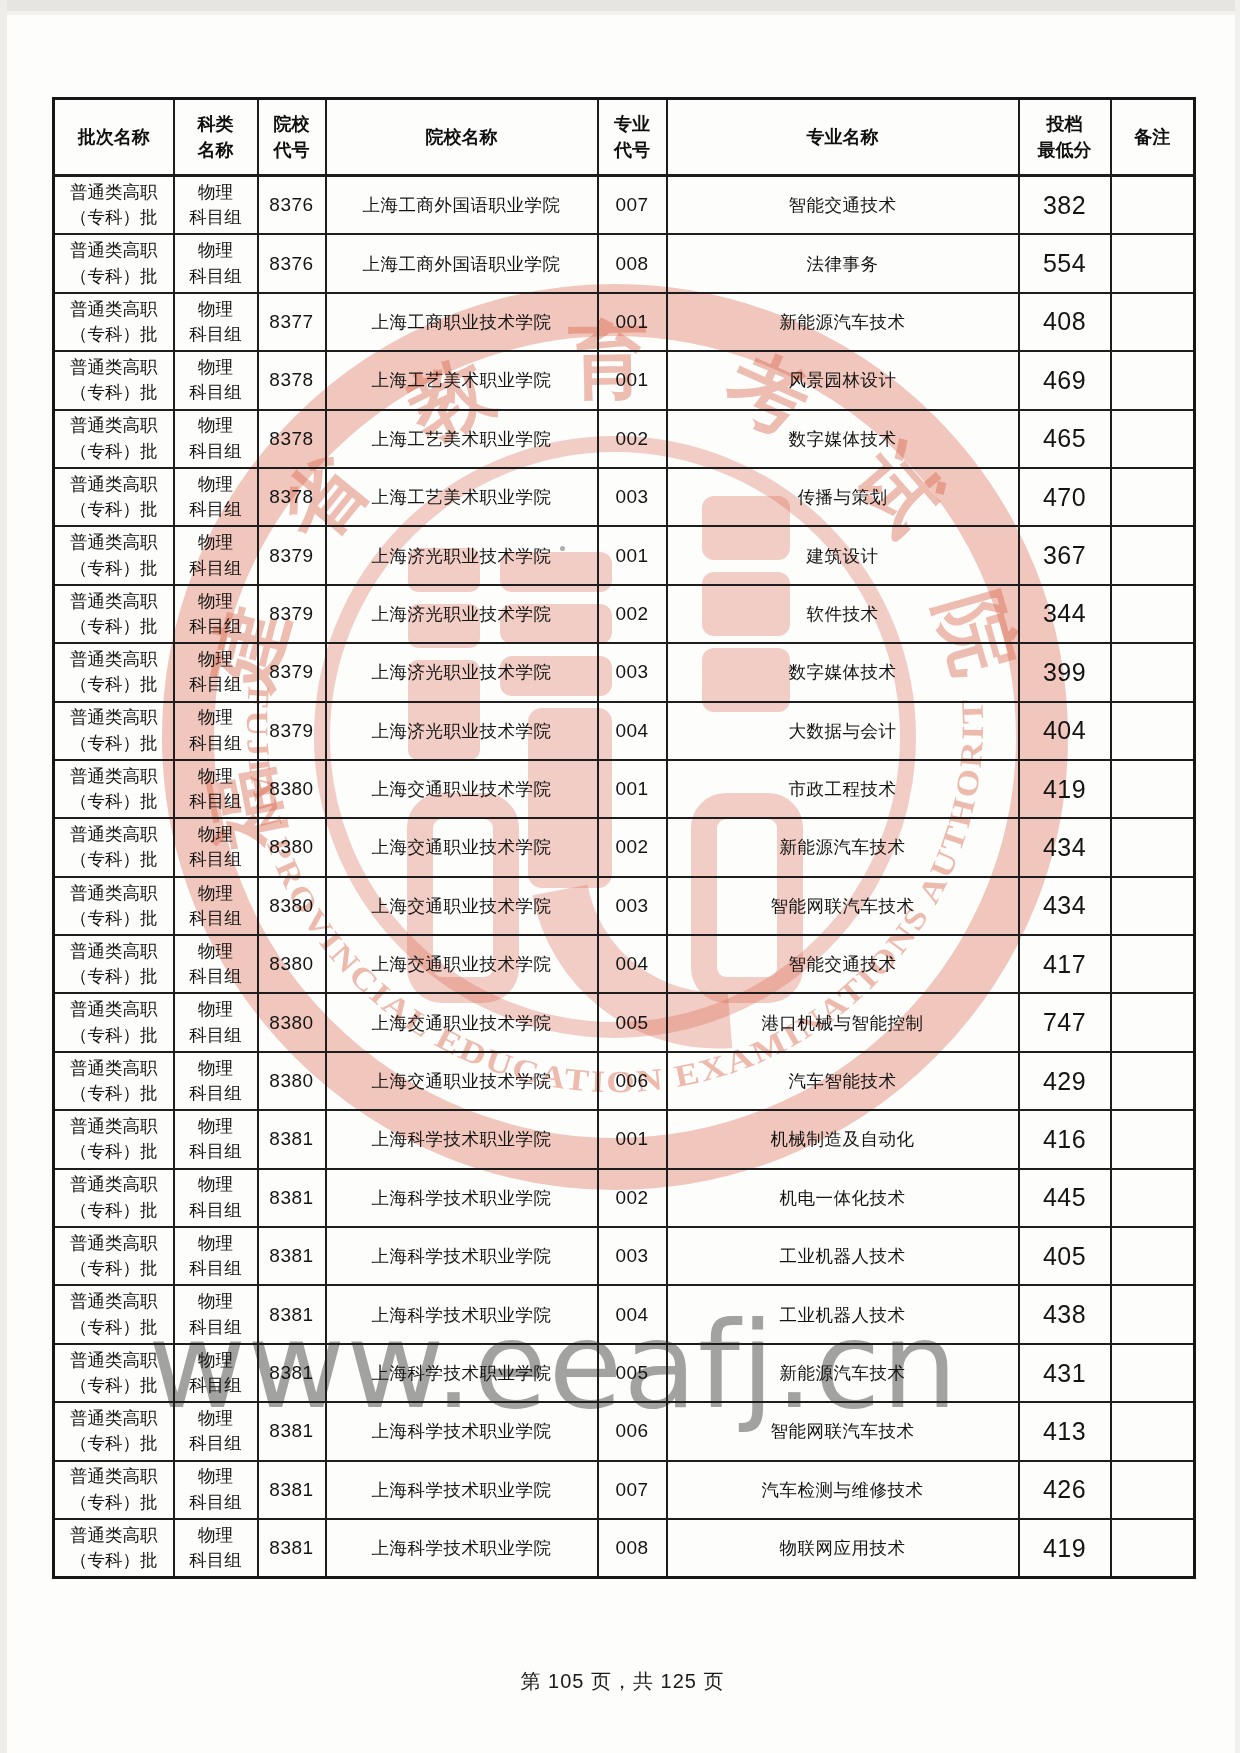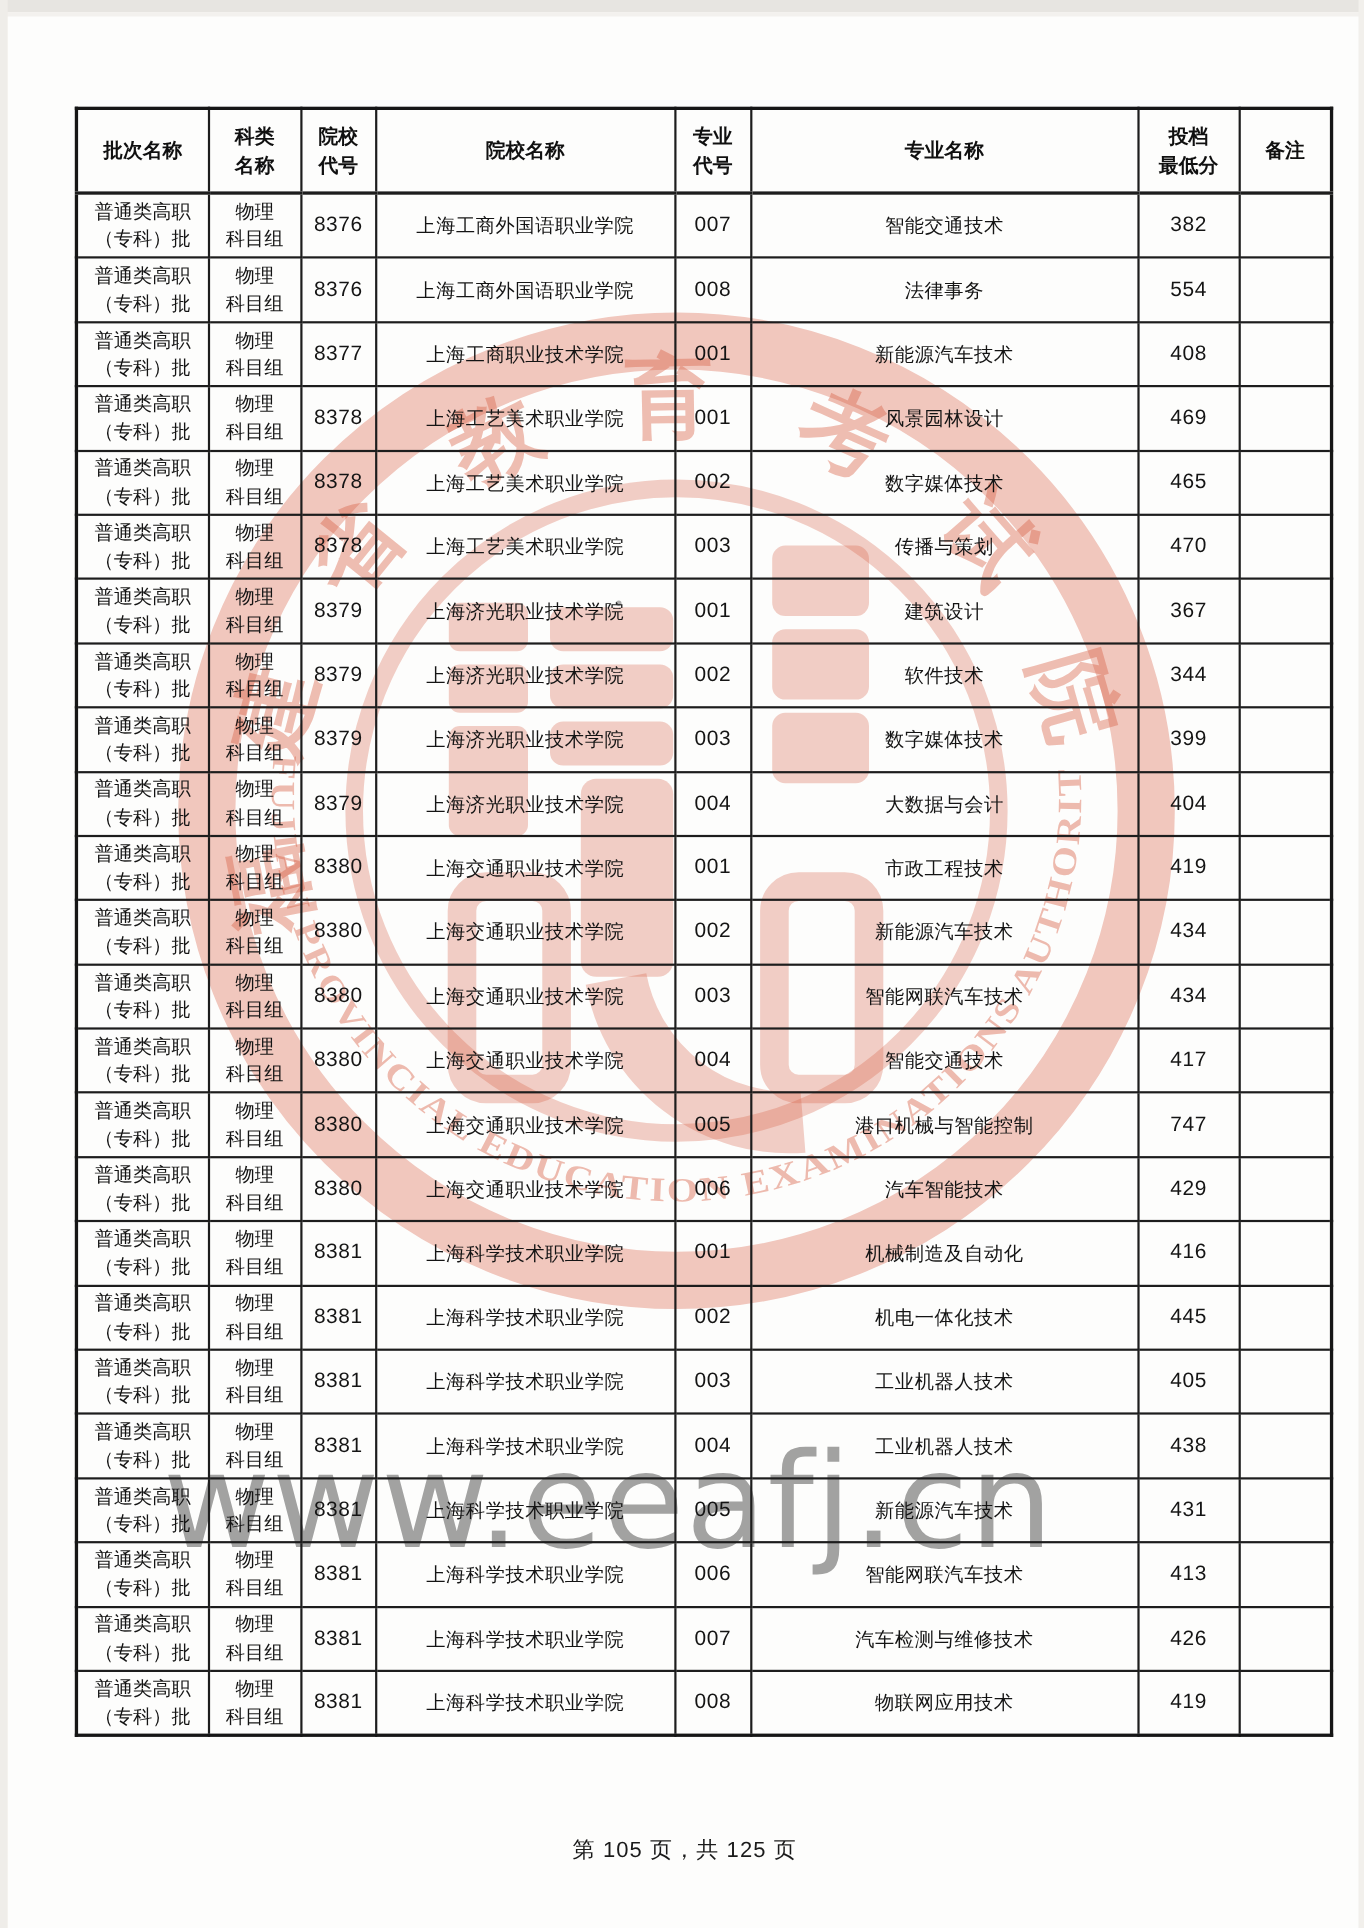--- a/index.html
+++ b/index.html
@@ -25,40 +25,40 @@
   .seal .emblem{fill:#d85f44;opacity:.30;}
   .seal .emblem-stroke{fill:none;stroke:#d85f44;opacity:.30;}
   .url-wm{
     position:absolute;left:148px;top:1296px;z-index:1;pointer-events:none;
     font-family:"DejaVu Sans","Liberation Sans",sans-serif;
     font-size:120px;font-weight:400;letter-spacing:1px;
     color:#404040;opacity:.48;white-space:nowrap;text-align:center;
   }
 
   
-  .sheet{position:absolute;left:68px;top:97px;z-index:2;}
+  .sheet{position:absolute;left:52px;top:97px;z-index:2;}
   table.results{
     border-collapse:collapse;table-layout:fixed;width:1141px;
     background:transparent;
   }
   table.results th,table.results td{
     border:2px solid #1d1d1d;
     padding:0;overflow:hidden;
   }
   table.results{border:3px solid #161616;}
   thead th{
     height:74px;font-size:18px;font-weight:700;color:#101010;
     text-align:center;vertical-align:middle;line-height:1.45;
     white-space:pre-line;border-bottom-width:3px !important;
   }
   tbody td{height:56.4px;vertical-align:middle;font-size:17.5px;}
   td.pre{white-space:pre-line;text-align:center;line-height:1.45;}
   td.c-num{text-align:center;font-family:Liberation Sans, sans-serif;font-size:19px;letter-spacing:.5px;}
   td.c-school,td.c-major{text-align:center;padding-left:8px;letter-spacing:.5px;}
-  td.c-score{text-align:center;font-family:"Liberation Sans","DejaVu Sans",sans-serif;font-size:19px;letter-spacing:.5px;}
+  td.c-score{text-align:center;font-family:"Liberation Sans","DejaVu Sans",sans-serif;font-size:25px;letter-spacing:.5px;}
   td.c-note{background:transparent;}
 
   .footer{
     position:absolute;left:52px;top:1668px;width:1141px;z-index:2;
     text-align:center;font-size:20px;color:#1a1a1a;letter-spacing:1px;
     font-family:Liberation Sans, sans-serif;
   }
 </style>
 </head>
 <body>

